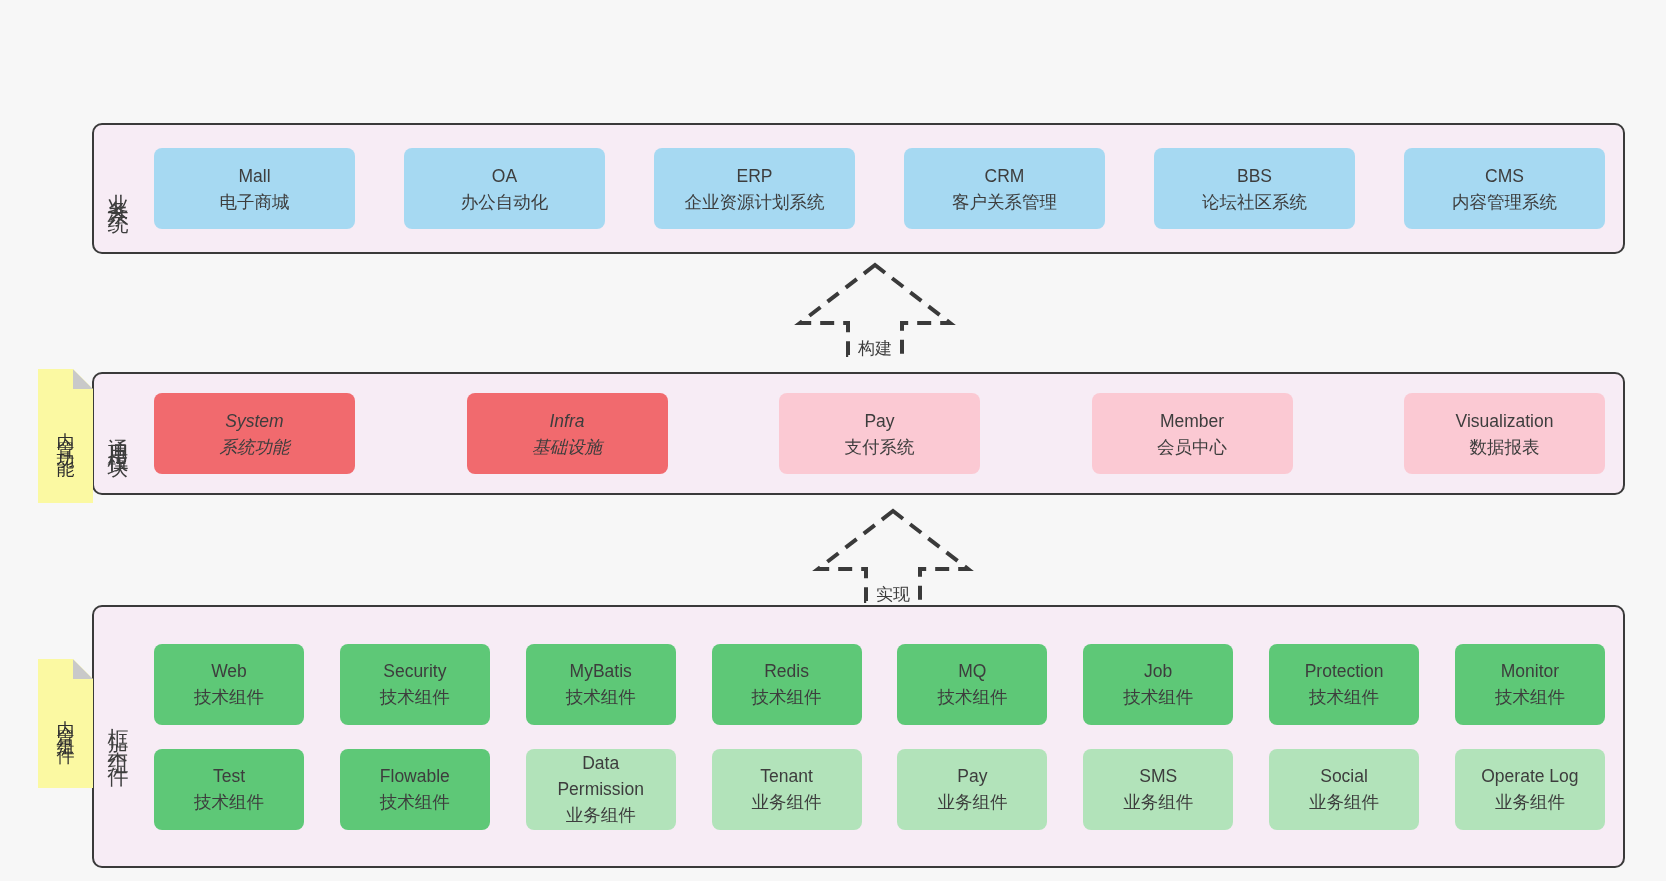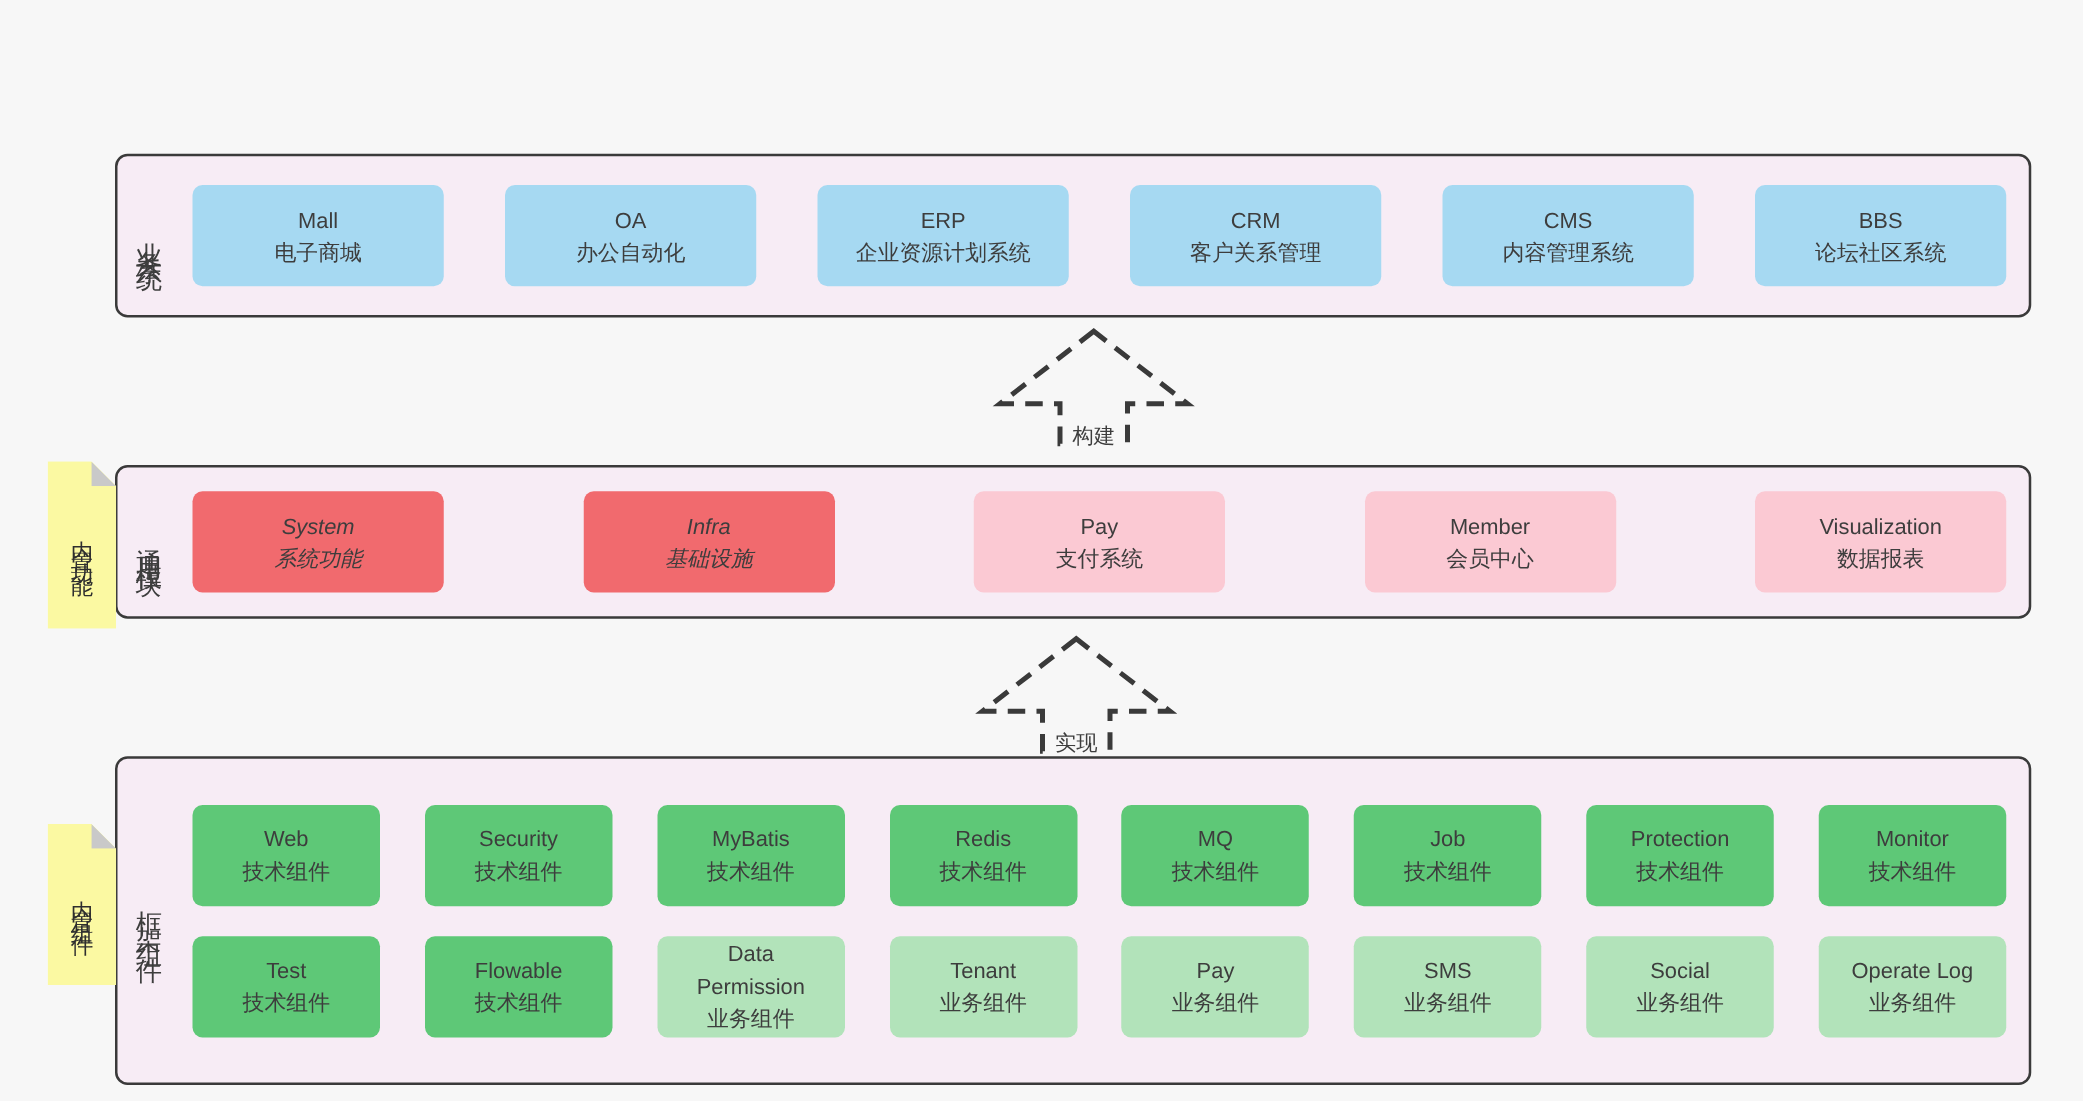--- a/index.html
+++ b/index.html
@@ -99,21 +99,21 @@
   }
   .sticky-modules{top:369px;height:134px;}
   .sticky-framework{top:659px;height:129px;}
 
   
   .up-arrow{
     position:absolute;
     width:170px;height:100px;
   }
   .arrow-build{left:790px;top:260px;}
-  .arrow-implement{left:776px;top:506px;}
+  .arrow-implement{left:808px;top:506px;}
   .up-arrow svg{position:absolute;inset:0;width:100%;height:100%;}
   .up-arrow polygon{
     fill:none;
     stroke:var(--band-border,#3a3a3a);
     stroke-width:4;
     stroke-dasharray:14 9;
   }
   .arrow-label{
     position:absolute;
     left:50%;top:49px;
@@ -145,26 +145,26 @@
           </div>
           <div class="box blue">
             <div class="box-en">ERP</div>
             <div class="box-zh">企业资源计划系统</div>
           </div>
           <div class="box blue">
             <div class="box-en">CRM</div>
             <div class="box-zh">客户关系管理</div>
           </div>
           <div class="box blue">
+            <div class="box-en">BBS</div>
+            <div class="box-zh">论坛社区系统</div>
+          </div>
+          <div class="box blue">
             <div class="box-en">CMS</div>
             <div class="box-zh">内容管理系统</div>
-          </div>
-          <div class="box blue">
-            <div class="box-en">BBS</div>
-            <div class="box-zh">论坛社区系统</div>
           </div>
         </div>
       </div>
   </section>
 
   <div class="up-arrow arrow-build">
     <svg viewBox="0 0 170 100">
       <polygon points="85,5 10,63 58,63 58,95 112,95 112,63 160,63"></polygon>
     </svg>
     <span class="arrow-label">构建</span>

